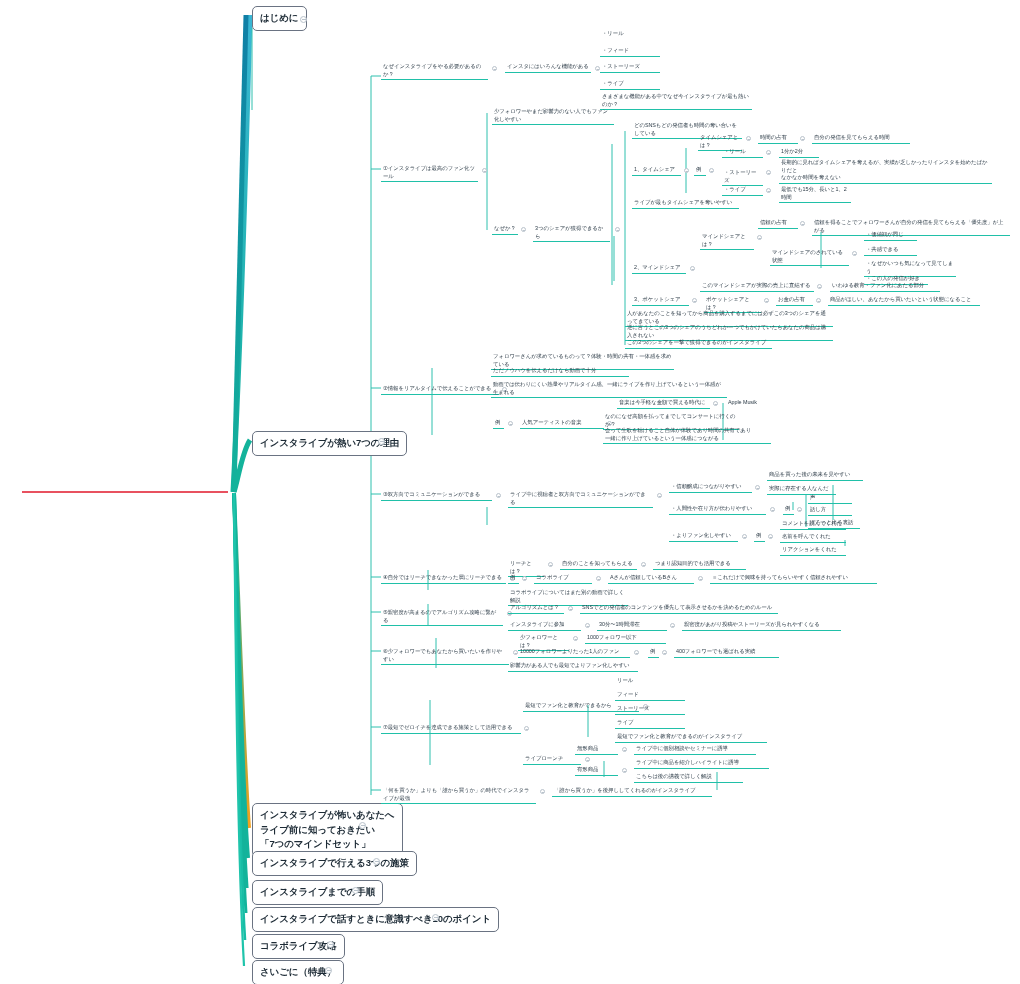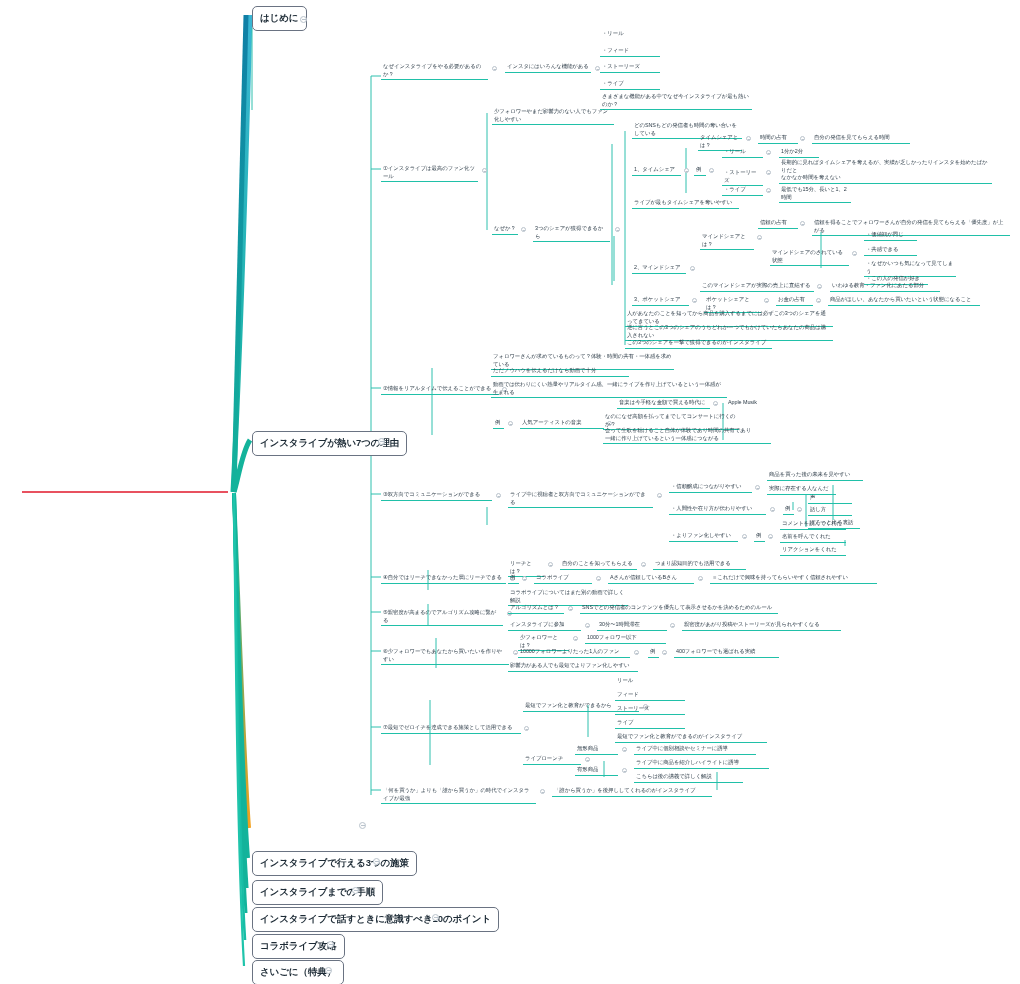--- a/index.html
+++ b/index.html
@@ -120,20 +120,23 @@
   </svg>
 
   <div class="root-rule"></div>
 
   <div class="mainbox" style="left:252px;top:6px;">はじめに</div>
   <div class="dot lg" style="left:300px;top:16px;"></div>
 
   <div class="mainbox" style="left:252px;top:431px;">インスタライブが熱い7つの理由</div>
   <div class="dot lg" style="left:378px;top:438px;"></div>
 
+  <div class="mainbox" style="left:252px;top:803px;">インスタライブが怖いあなたへ
+ライブ前に知っておきたい
+「7つのマインドセット」</div>
   <div class="dot lg" style="left:359px;top:822px;"></div>
 
   <div class="mainbox" style="left:252px;top:851px;">インスタライブで行える3つの施策</div>
   <div class="dot lg" style="left:373px;top:858px;"></div>
 
   <div class="mainbox" style="left:252px;top:880px;">インスタライブまでの手順</div>
   <div class="dot lg" style="left:352px;top:887px;"></div>
 
   <div class="mainbox" style="left:252px;top:907px;">インスタライブで話すときに意識すべき10のポイント</div>
   <div class="dot lg" style="left:432px;top:914px;"></div>

